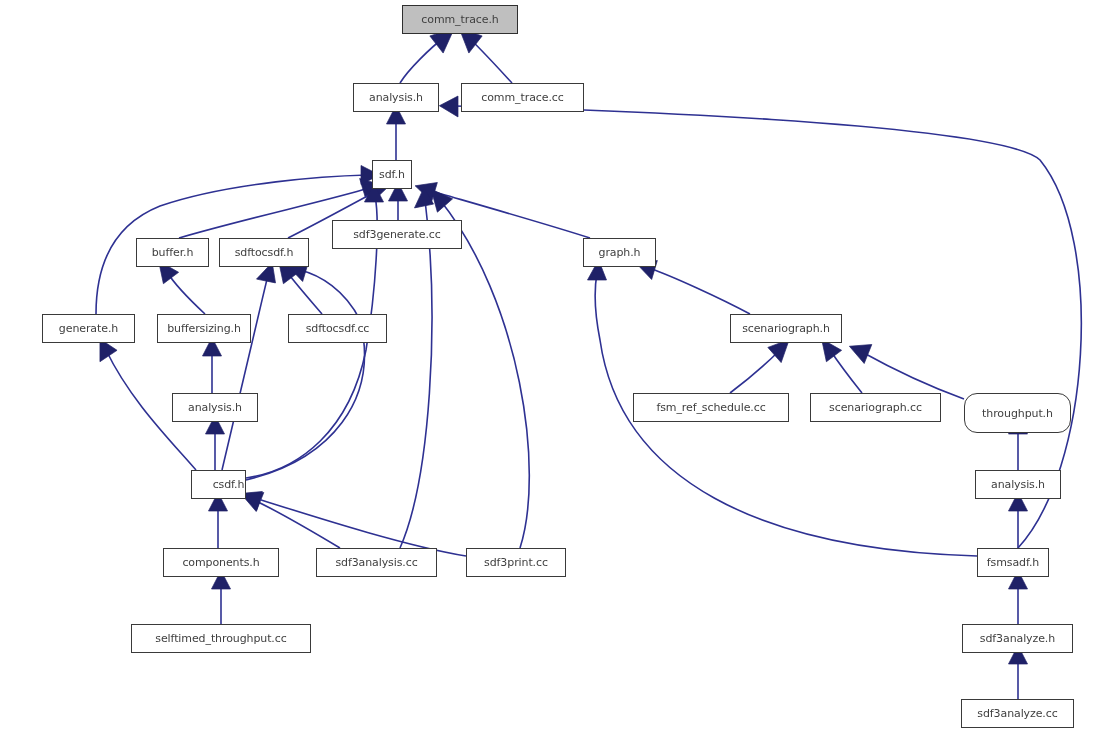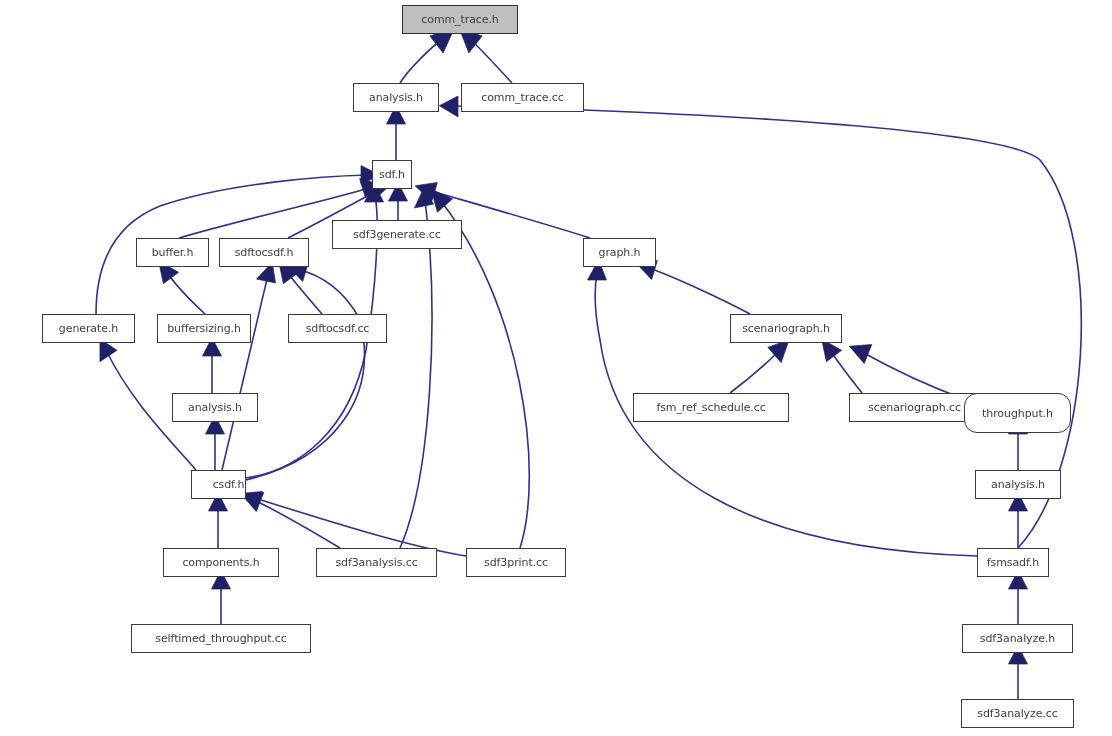--- a/index.html
+++ b/index.html
@@ -193,21 +193,21 @@
       <div class="node" style="left: 124px; top: 238px; width: 73px; height: 29px; margin-left: 12px;">buffer.h</div>
       <div class="node" style="left: 219px; top: 238px; width: 90px; height: 29px;">sdftocsdf.h</div>
       <div class="node" style="left: 332px; top: 220px; width: 130px; height: 29px;">sdf3generate.cc</div>
       <div class="node" style="left: 583px; top: 238px; width: 73px; height: 29px;">graph.h</div>
       <div class="node" style="left: 42px; top: 314px; width: 93px; height: 29px;">generate.h</div>
       <div class="node" style="left: 157px; top: 314px; width: 94px; height: 29px;">buffersizing.h</div>
       <div class="node" style="left: 288px; top: 314px; width: 99px; height: 29px;">sdftocsdf.cc</div>
       <div class="node" style="left: 730px; top: 314px; width: 112px; height: 29px;">scenariograph.h</div>
       <div class="node" style="left: 172px; top: 393px; width: 86px; height: 29px;">analysis.h</div>
       <div class="node" style="left: 633px; top: 393px; width: 156px; height: 29px;">fsm_ref_schedule.cc</div>
-      <div class="node" style="left: 810px; top: 393px; width: 131px; height: 29px; margin-left: 39px;">scenariograph.cc</div>
+      <div class="node" style="left: 810px; top: 393px; width: 131px; height: 29px;">scenariograph.cc</div>
       <div class="node" style="left: 964px; top: 393px; width: 107px; height: 40px; border-radius: 13px;">throughput.h</div>
       <div class="node" style="left: 191px; top: 470px; width: 55px; height: 29px; padding-left: 20px;">csdf.h</div>
       <div class="node" style="left: 975px; top: 470px; width: 86px; height: 29px;">analysis.h</div>
       <div class="node" style="left: 163px; top: 548px; width: 116px; height: 29px;">components.h</div>
       <div class="node" style="left: 316px; top: 548px; width: 121px; height: 29px;">sdf3analysis.cc</div>
       <div class="node" style="left: 466px; top: 548px; width: 100px; height: 29px;">sdf3print.cc</div>
       <div class="node" style="left: 977px; top: 548px; width: 72px; height: 29px;">fsmsadf.h</div>
       <div class="node" style="left: 131px; top: 624px; width: 180px; height: 29px;">selftimed_throughput.cc</div>
       <div class="node" style="left: 962px; top: 624px; width: 111px; height: 29px;">sdf3analyze.h</div>
       <div class="node" style="left: 961px; top: 699px; width: 113px; height: 29px;">sdf3analyze.cc</div>

